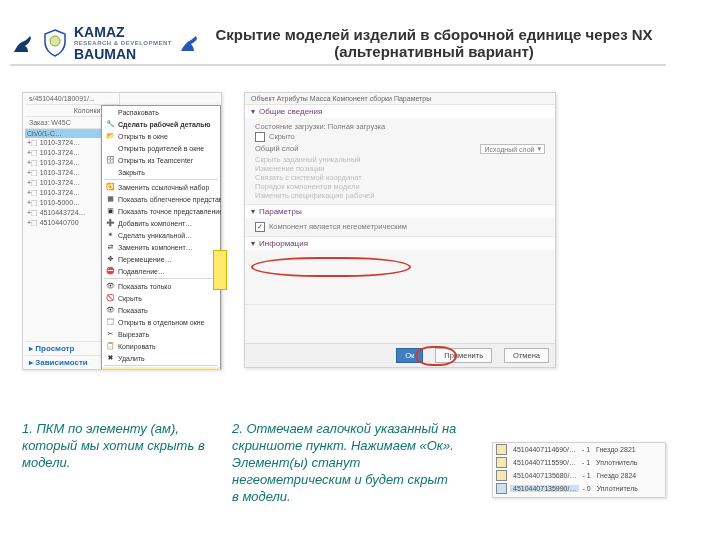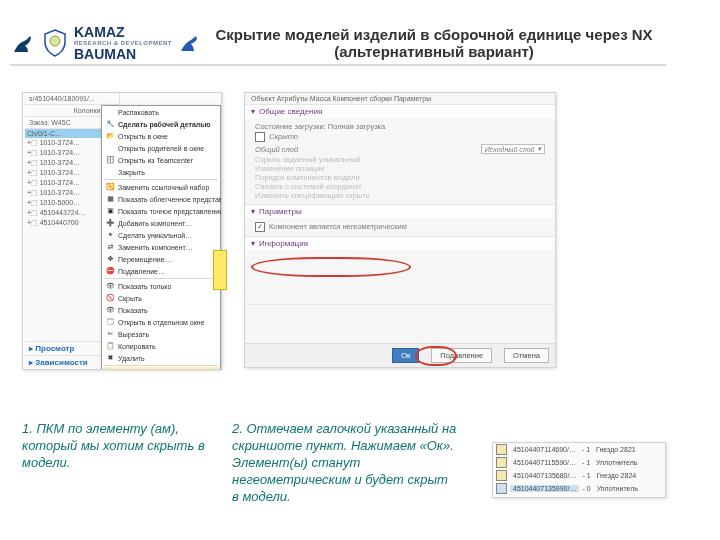--- a/index.html
+++ b/index.html
@@ -29,21 +29,21 @@
 
 .shot-right{left:244px;top:72px;width:310px;height:274px;background:#f6f6f6;}
 .crumb{font-size:7px;padding:2px 6px;color:#555;border-bottom:1px solid #e3e3e3;}
 .crumb span{color:#666;}
 .sect{border-bottom:1px solid #e7e7e7;}
 .sect-h{display:flex;align-items:center;gap:4px;padding:2px 6px;background:#fefefe;color:#6c3d7a;font-size:8px;}
 .sect-b{padding:4px 10px;color:#7a7a7a;font-size:7.5px;}
 .faded{color:#bdbdbd;}
 .cb{display:inline-block;width:8px;height:8px;border:1px solid #777;margin-right:4px;vertical-align:middle;background:#fff;}
 .cb.on::after{content:"✓";display:block;font-size:7px;line-height:7px;color:#2a6a2a;text-align:center;}
-.field-row{display:flex;align-items:center;justify-content:space-between;padding:1px 0;font-style:italic;}
+.field-row{display:flex;justify-content:space-between;padding:1px 0;}
 .dropdown{border:1px solid #bcbcbc;background:#fff;padding:0 3px;font-size:7px;display:flex;align-items:center;gap:3px;}
 .oval{position:absolute;border:2px solid #d13b2f;border-radius:50%/60%;}
 .oval1{left:6px;top:164px;width:156px;height:16px;}
 .btnbar{position:absolute;bottom:0;right:0;left:0;display:flex;justify-content:flex-end;gap:12px;padding:4px 6px;background:#f0f0f0;border-top:1px solid #dcdcdc;}
 .btn{font-size:7.5px;padding:2px 8px;border:1px solid #b7b7b7;background:#fafafa;}
 .btn.primary{background:#3e7ec1;color:#fff;border-color:#316298;}
 .oval-ok{position:absolute;bottom:1px;right:98px;width:38px;height:16px;border:2px solid #d13b2f;border-radius:50%/60%;}
 
 .shot-small{right:10px;top:422px;width:172px;height:54px;left:auto;}
 .mini-row{display:flex;align-items:center;font-size:7px;white-space:nowrap;}
@@ -217,23 +217,23 @@
           </div>
       <div class="field-row">
         <span>Общий слой</span>
         <span class="dropdown">
               <span>Исходный слой</span>
               <span>▾</span>
             </span>
       </div>
       <div class="faded">Скрыть заданный уникальный</div>
       <div class="faded">Изменение позиции</div>
+      <div class="faded">Связать с системой координат</div>
       <div class="faded">Порядок компонентов модели</div>
-      <div class="faded">Связать с системой координат</div>
-      <div class="faded">Изменить спецификацию скрыть</div>
+      <div class="faded">Изменить спецификацию рабочей</div>
     </div>
   </div>
   <div class="sect">
     <div class="sect-h">
           <span>▾</span>
           <span>Параметры</span>
         </div>
     <div class="sect-b">
       <span class="cb on"></span><span>Компонент является негеометрическим</span>
     </div>
@@ -241,21 +241,21 @@
   <div class="sect">
     <div class="sect-h">
           <span>▾</span>
           <span>Информация</span>
         </div>
     <div class="sect-b" style="height:46px"></div>
   </div>
   <div class="oval oval1"></div>
   <div class="btnbar">
     <span class="btn primary">Ок</span>
-    <span class="btn">Подавление</span>
+    <span class="btn">Применить</span>
     <span class="btn">Отмена</span>
   </div>
   <div class="oval-ok"></div>
 </div>
 
 <div class="shot shot-small">
   <div class="mini-row">
         <span class="sq"></span>
         <span class="mini-cell">45104407114690/…</span>
         <span class="mini-cell">- 1</span>

